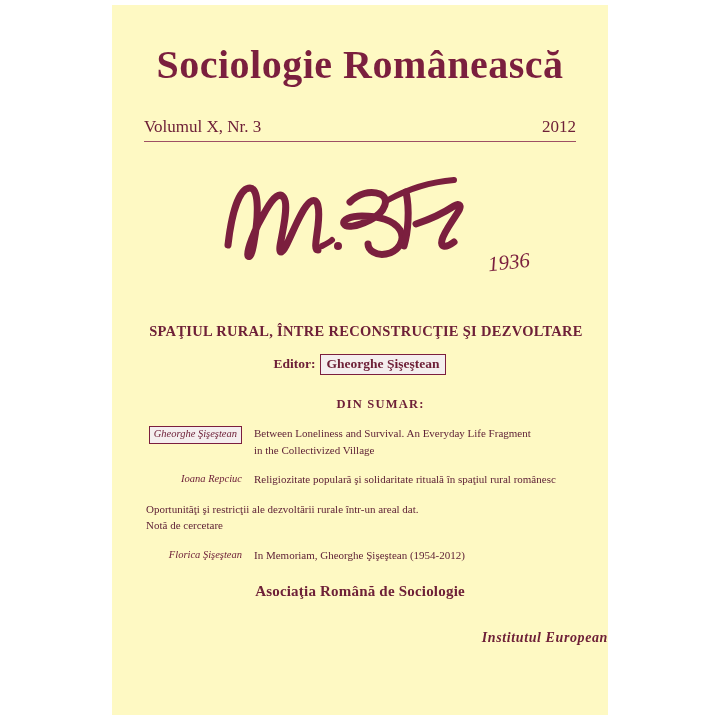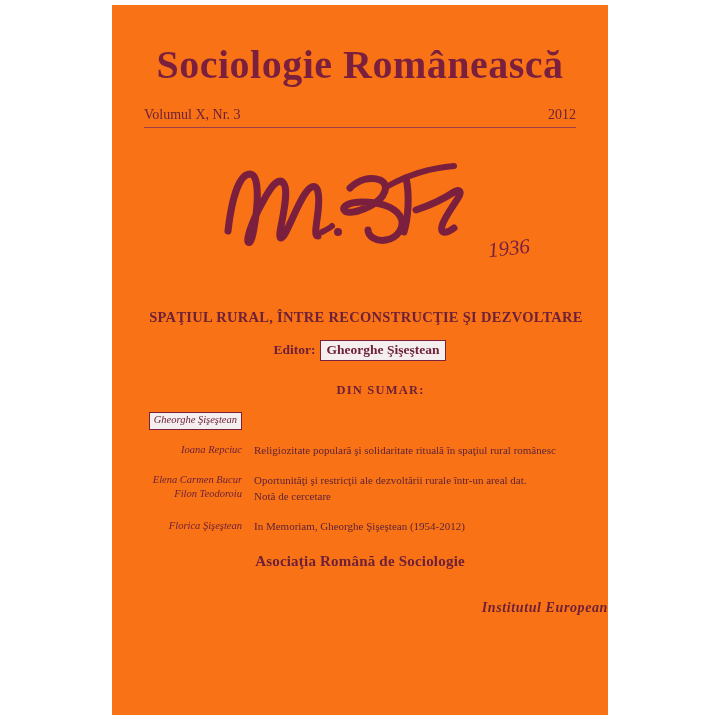--- a/index.html
+++ b/index.html
@@ -19,40 +19,40 @@
     height: 720px;
     background: #ffffff;
     box-sizing: border-box;
   }
   .cover {
     position: absolute;
     left: 112px;
     top: 5px;
     width: 496px;
     height: 710px;
-    background: #f97316;
+    background: #fef9c3;
     box-sizing: border-box;
     color: #7a2040;
   }
   .journal-title {
     text-align: center;
     font-family: "Liberation Serif", serif;
     font-weight: bold;
     font-size: 40px;
     letter-spacing: 0.5px;
     color: #7b1f3e;
     margin-top: 38px;
     line-height: 1.1;
   }
   .vol-row {
     display: flex;
     justify-content: space-between;
     align-items: baseline;
-    margin: 20px 32px 0 32px;
-    font-size: 14px;
+    margin: 30px 32px 0 32px;
+    font-size: 17px;
     color: #6e2038;
   }
   .vol-row .volume { font-family: "Liberation Serif", serif; }
   .vol-row .year { font-family: "Liberation Serif", serif; }
   .rule {
     margin: 4px 32px 0 32px;
     border-top: 1px solid #8d3354;
     opacity: 0.85;
   }
   .founder {
@@ -204,37 +204,37 @@
     </div>
 
     <div class="summary-head">DIN SUMAR:</div>
 
     <div class="toc">
 
       <div class="toc-item">
         <div class="toc-authors">
           <div><span class="boxed">Gheorghe Şişeştean</span></div>
         </div>
+        <div class="toc-title">
+          <div>Between Loneliness and Survival. An Everyday Life Fragment</div>
+          <div>in the Collectivized Village</div>
+        </div>
       </div>
 
 
       <div class="toc-item">
         <div class="toc-authors">
           <div>Ioana Repciuc</div>
         </div>
         <div class="toc-title">
           <div>Religiozitate populară şi solidaritate rituală în spaţiul rural românesc</div>
         </div>
       </div>
 
       <div class="toc-item">
-        <div class="toc-authors">
-          <div>Elena Carmen Bucur</div>
-          <div>Filon Teodoroiu</div>
-        </div>
         <div class="toc-title">
           <div>Oportunităţi şi restricţii ale dezvoltării rurale într-un areal dat.</div>
           <div>Notă de cercetare</div>
         </div>
       </div>
 
       <div class="toc-item">
         <div class="toc-authors">
           <div>Florica Şişeştean</div>
         </div>

